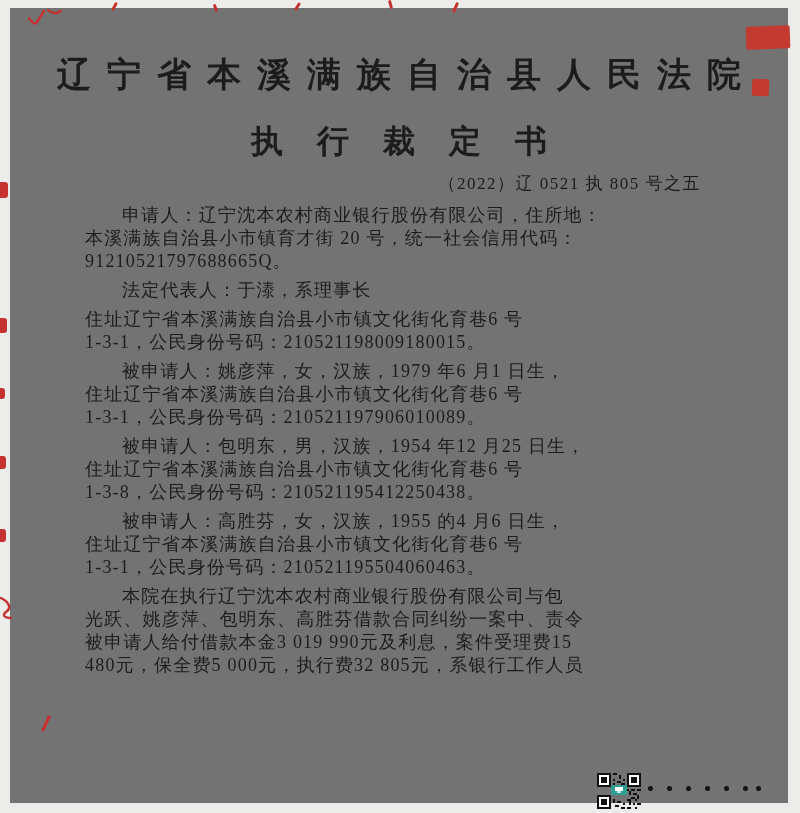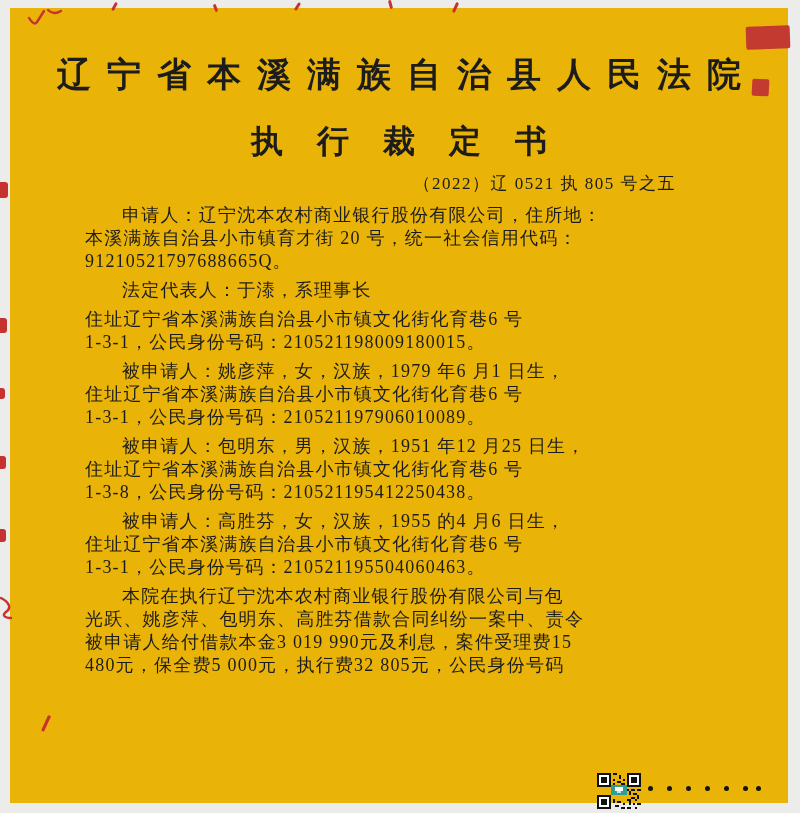--- a/index.html
+++ b/index.html
@@ -8,21 +8,21 @@
     position:relative;
     background:#ecedeb;
     overflow:hidden;
     font-family:"Liberation Serif", serif;
     color:#1c1c1c;
   }
   .screen { position:absolute; inset:0; }
   .page {
     position:absolute;
     left:10px; top:8px; width:778px; height:795px;
-    background:#eab308;
+    background:#737373;
   }
   .court-title {
     margin-top:44px;
     text-align:center;
     font-family:"Liberation Sans", sans-serif;
     font-weight:bold;
     font-size:34px;
     letter-spacing:16px;
     padding-left:16px; 
     white-space:nowrap;
@@ -33,21 +33,21 @@
     font-family:"Liberation Sans", sans-serif;
     font-weight:bold;
     font-size:32px;
     letter-spacing:34px;
     padding-left:34px;
     white-space:nowrap;
   }
   .case-number {
     margin-top:8px;
     text-align:right;
-    padding-right:112px;
+    padding-right:87px;
     font-size:17px;
     letter-spacing:1.5px;
   }
   .doc-body {
     margin-top:9px;
     padding-left:75px;
     padding-right:92px;
     font-size:18px;
     line-height:23px;
   }
@@ -86,34 +86,34 @@
         <div class="para">
           <div class="line">住址辽宁省本溪满族自治县小市镇文化街化育巷6 号</div>
           <div class="line">1-3-1，公民身份号码：210521198009180015。</div>
         </div>
         <div class="para">
           <div class="line first">被申请人：姚彦萍，女，汉族，1979 年6 月1 日生，</div>
           <div class="line">住址辽宁省本溪满族自治县小市镇文化街化育巷6 号</div>
           <div class="line">1-3-1，公民身份号码：210521197906010089。</div>
         </div>
         <div class="para">
-          <div class="line first">被申请人：包明东，男，汉族，1951 年12 月25 日生，</div>
+          <div class="line first">被申请人：包明东，男，汉族，1954 年12 月25 日生，</div>
           <div class="line">住址辽宁省本溪满族自治县小市镇文化街化育巷6 号</div>
           <div class="line">1-3-8，公民身份号码：210521195412250438。</div>
         </div>
         <div class="para">
           <div class="line first">被申请人：高胜芬，女，汉族，1955 的4 月6 日生，</div>
           <div class="line">住址辽宁省本溪满族自治县小市镇文化街化育巷6 号</div>
           <div class="line">1-3-1，公民身份号码：210521195504060463。</div>
         </div>
         <div class="para">
           <div class="line first">本院在执行辽宁沈本农村商业银行股份有限公司与包</div>
           <div class="line">光跃、姚彦萍、包明东、高胜芬借款合同纠纷一案中、责令</div>
           <div class="line">被申请人给付借款本金3 019 990元及利息，案件受理费15</div>
-          <div class="line">480元，保全费5 000元，执行费32 805元，公民身份号码</div>
+          <div class="line">480元，保全费5 000元，执行费32 805元，系银行工作人员</div>
         </div>
       </div>
   </div>
 
   <svg class="mark" style="left:26px;top:5px" width="38" height="22" viewBox="0 0 38 22">
     <path d="M3 13 C6 18 9 20 11 17 L18 6 M22 5 C26 9 30 9 35 6" stroke="#c5322f" stroke-width="2.4" fill="none" stroke-linecap="round"></path>
   </svg>
   <div class="tick" style="left:113px;top:2px;height:9px;transform:rotate(28deg)"></div>
   <div class="tick" style="left:214px;top:4px;height:8px;transform:rotate(-20deg)"></div>
   <div class="tick" style="left:296px;top:2px;height:9px;transform:rotate(32deg)"></div>

